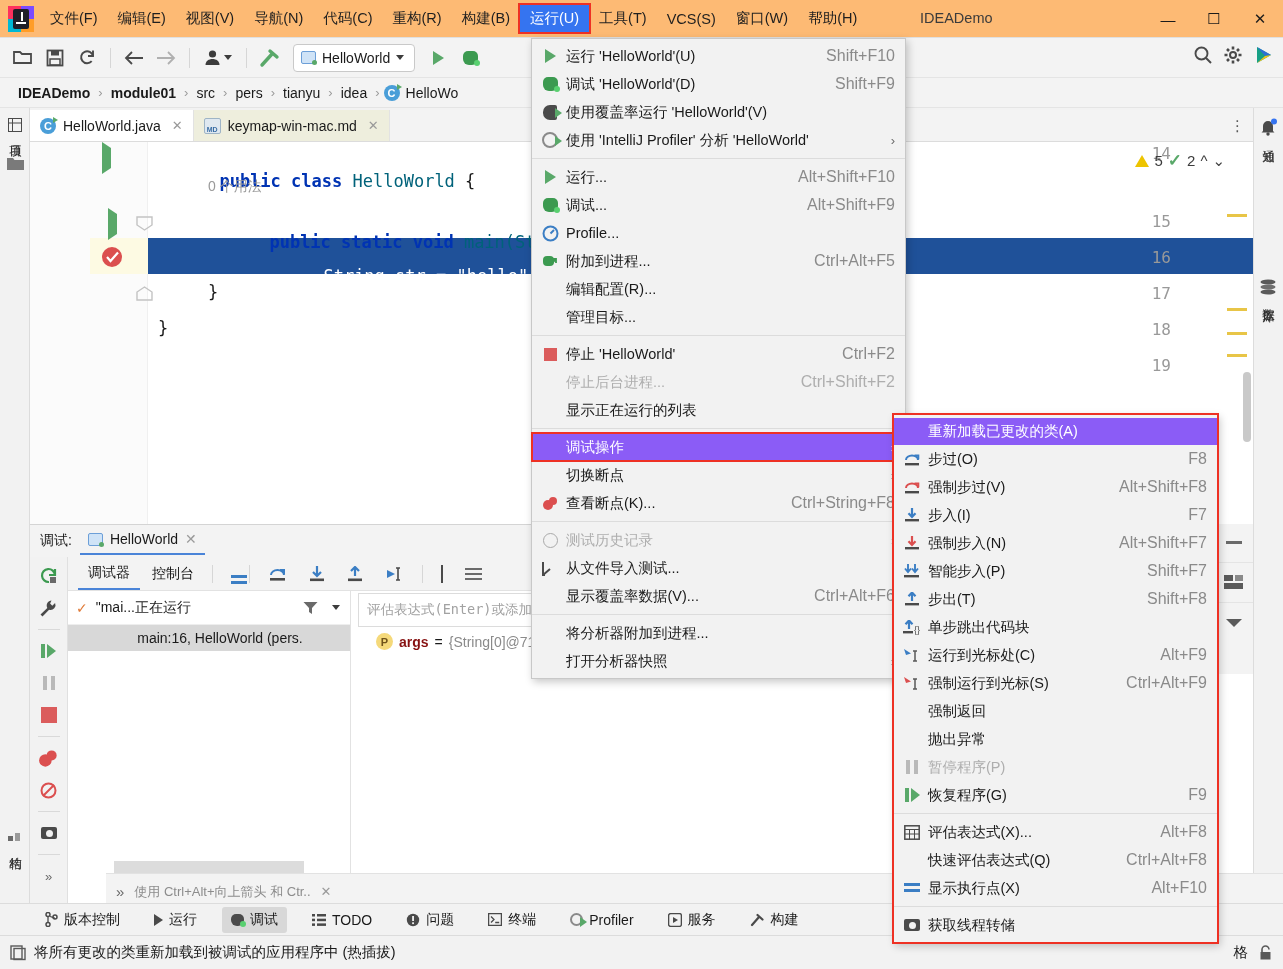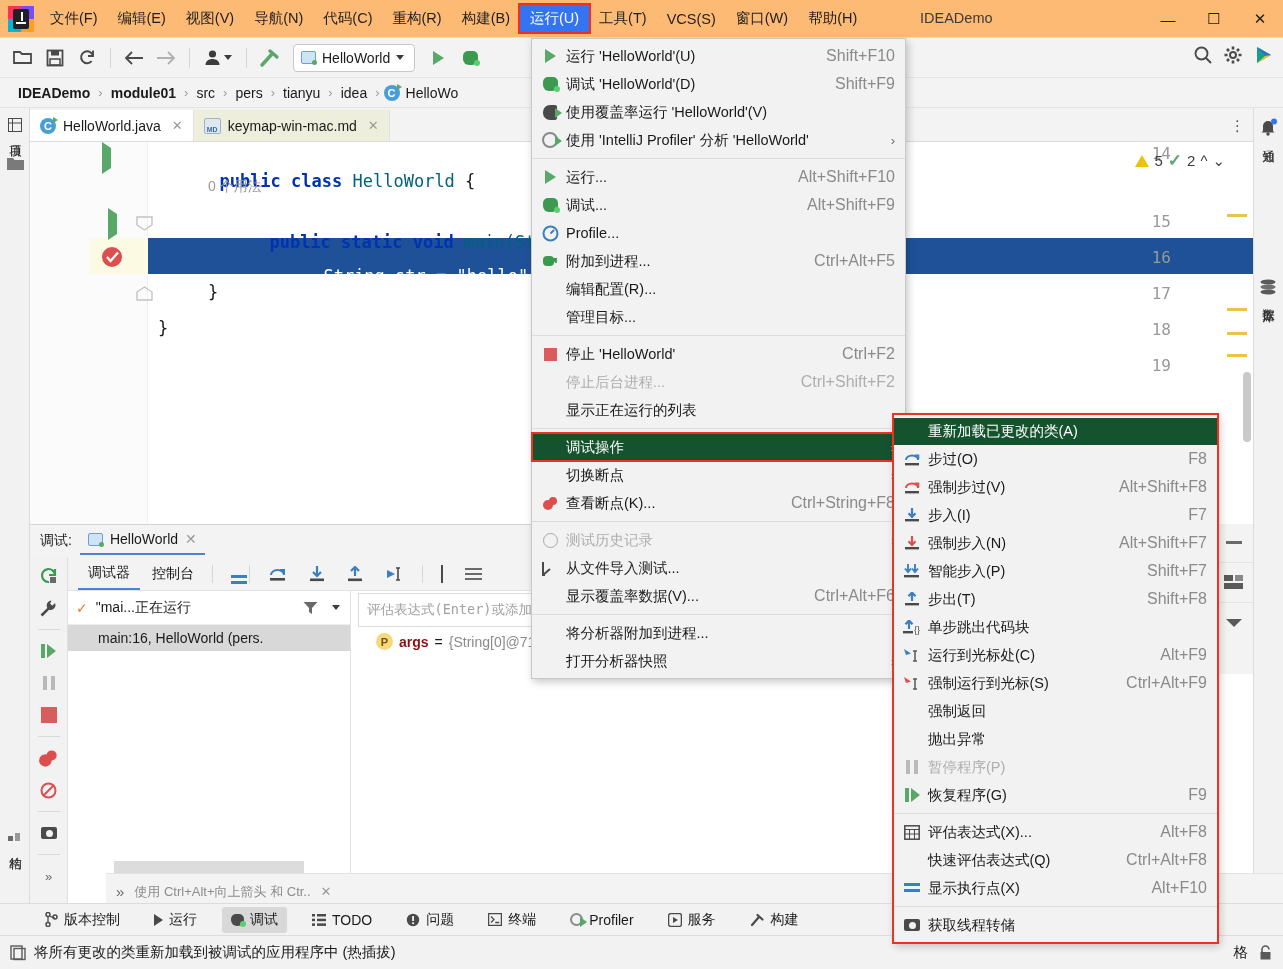--- a/index.html
+++ b/index.html
@@ -156,21 +156,21 @@
 
   
   .right-strip {
     position: absolute; right: 0; top: 108px; width: 30px; height: 800px;
     background: #f2f2f2; border-left: 1px solid #dcdcdc;
   }
 
   
   .debug-panel {
     position: absolute; left: 30px; top: 524px; width: 1223px; height: 384px;
-    background: #f3f3f3; border-top: 1px solid #d4d4d4;
+    background: #f3f3f3; border-top: 1px solid #d4d4d4; text-align: center;
   }
   .dbg-head { height: 32px; display: flex; align-items: center; padding-left: 10px; gap: 8px; font-size: 14px; }
   .dbg-tab {
     display:flex; align-items:center; gap:7px; padding: 4px 8px 6px 8px;
     border-bottom: 2px solid #4a84d8; font-size:14px;
   }
   .dbg-toolstrip {
     position:absolute; left:0; top:32px; width:38px; height:352px;
     background:#f2f2f2; border-right:1px solid #e0e0e0;
     display:flex; flex-direction:column; align-items:center; padding-top:6px; gap:6px;
@@ -236,21 +236,21 @@
   }
   .mrow {
     display:flex; align-items:center; height:28px; padding:0 10px 0 6px;
     white-space:nowrap; position:relative;
   }
   .mrow .mi { width:24px; display:flex; align-items:center; justify-content:center; flex:0 0 24px; }
   .mrow .mlabel { flex:1; padding-left:4px; }
   .mrow .mkey { color:#8a8a8a; padding-left:30px; font-size:16px; }
   .mrow .marrow { color:#6b6b6b; padding-left:14px; font-size:13px; }
   .mrow.dis .mlabel, .mrow.dis .mkey { color:#aeaeae; }
-  .mrow.sel { background:#14532d; color:#fff; }
+  .mrow.sel { background:#8b5cf6; color:#fff; }
   .mrow.sel .marrow { color:#fff; }
   .msep { height:1px; background:#dcdcdc; margin:4px 0; }
   .redbox { outline:2px solid #ee3124; outline-offset:-1px; }
 
   
   .ic-play { width:0;height:0;border-left:11px solid #59a869;border-top:7px solid transparent;border-bottom:7px solid transparent; }
   .ic-play-sm { width:0;height:0;border-left:9px solid #59a869;border-top:6px solid transparent;border-bottom:6px solid transparent; }
   .ic-bug { width:15px;height:14px;border-radius:5px 5px 6px 6px; background:#3c9a50; position:relative; }
   .ic-bug:after { content:""; position:absolute; right:-2px; bottom:-1px; width:6px;height:6px;border-radius:50%; background:#59d070; }
   .ic-stop { width:13px;height:13px;background:#db5c5c; }

